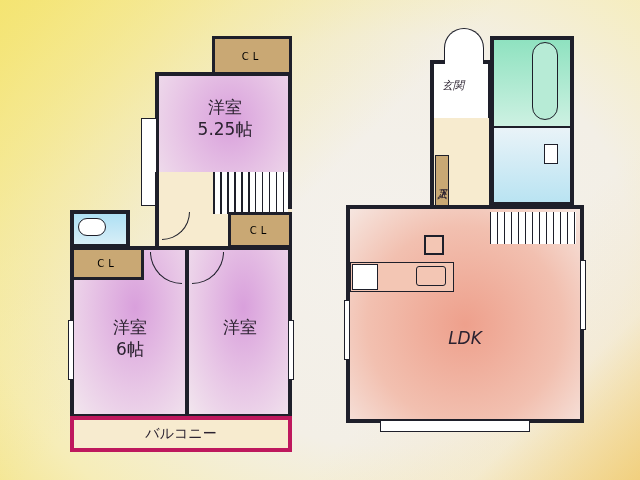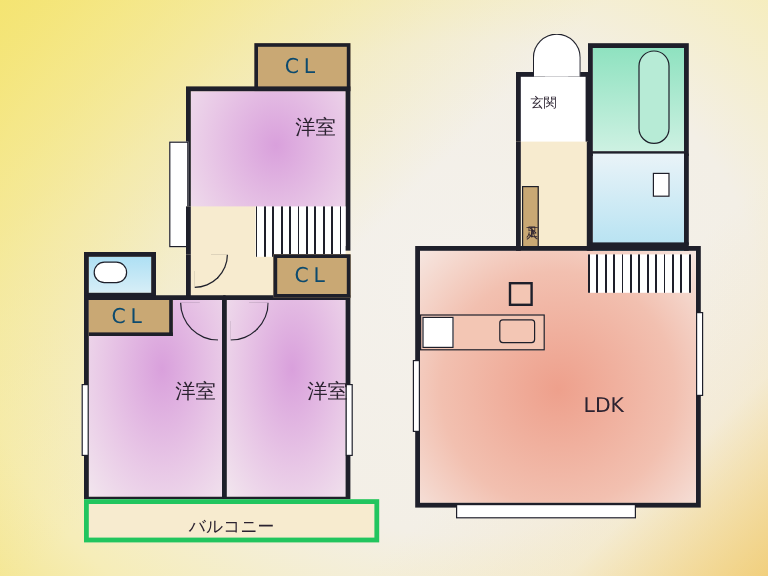--- a/index.html
+++ b/index.html
@@ -8,23 +8,23 @@
     background: radial-gradient(ellipse 85% 95% at 60% 50%, #f4f1ec 0%, #f3efe6 45%, #f6edb8 75%, #f3e27a 100%);
     font-family: "DejaVu Sans", sans-serif;
   }
   .bg-tl { position:absolute; left:0; top:0; width:640px; height:480px;
     background: linear-gradient(135deg, rgba(244,228,110,0.9) 0%, rgba(244,230,130,0.5) 22%, rgba(245,240,230,0) 45%);
   }
   .bg-br { position:absolute; left:0; top:0; width:640px; height:480px;
     background: linear-gradient(315deg, rgba(240,200,110,0.8) 0%, rgba(245,225,180,0.3) 15%, rgba(245,240,230,0) 30%);
   }
   .abs { position:absolute; box-sizing:border-box; }
-  .room-label { position:absolute; text-align:right; color:#2b2230; font-size:17px; line-height:22px; }
+  .room-label { position:absolute; text-align:center; color:#2b2230; font-size:17px; line-height:22px; }
   .cl { position:absolute; background:#c9a874; border:3px solid #1e1f2a; box-sizing:border-box;
-        display:flex; align-items:center; justify-content:center; font-size:17px; letter-spacing:4px; color:#0c4a6e; }
+        display:flex; align-items:center; justify-content:center; font-size:10px; letter-spacing:4px; color:#000000; }
   .bedroom { background: radial-gradient(ellipse at 55% 35%, #d9a0dc 0%, #e8c7e6 55%, #f2e6ee 100%); }
   .ldk { background: radial-gradient(ellipse at 50% 55%, #eea08c 0%, #f2c0b0 60%, #f6e6e0 100%); }
   .hall { background:#f7ebcf; }
   .toilet-blue { background:linear-gradient(180deg,#aee0f4,#d7eef7); }
   .toilet-cyan { background:linear-gradient(180deg,#45c4e8,#9edcef); }
   .bath-green { background:linear-gradient(180deg,#8fe2c0,#cdf1e2); }
   .wash { background:linear-gradient(180deg,#e9f3f8,#b8e3f2); }
   .window { position:absolute; background:#fff; border:1.5px solid #1e1f2a; box-sizing:border-box; }
   .stairs { position:absolute; background:#fff;
     background-image: repeating-linear-gradient(90deg, #1e1f2a 0 1.5px, transparent 1.5px 7px); }
@@ -37,56 +37,58 @@
 <div class="bg-br"></div>
 
 <div class="abs" style="left:0;top:0;width:320px;height:480px;">
 
   <div class="cl" style="left:212px;top:36px;width:80px;height:40px;">CL</div>
 
   <div class="abs bedroom" style="left:155px;top:72px;width:137px;height:137px;border:4px solid #1e1f2a;"></div>
   <div class="window" style="left:141px;top:118px;width:16px;height:88px;"></div>
   <div class="room-label" style="left:170px;top:96px;width:110px;">
     <div>洋室</div>
+    <div>5.25帖</div>
   </div>
 
   <div class="abs hall" style="left:155px;top:209px;width:137px;height:45px;border-left:4px solid #1e1f2a;"></div>
   <div class="abs hall" style="left:155px;top:172px;width:60px;height:40px;border-left:4px solid #1e1f2a;"></div>
   <div class="stairs" style="left:213px;top:172px;width:75px;height:42px;"></div>
   <div class="door-arc" style="left:162px;top:212px;width:28px;height:28px;border-radius:0 0 28px 0;border-left:none;border-top:none;"></div>
 
   <div class="cl" style="left:228px;top:212px;width:64px;height:36px;">CL</div>
 
   <div class="abs toilet-blue" style="left:70px;top:210px;width:60px;height:38px;border:4px solid #1e1f2a;"></div>
   <div class="abs" style="left:78px;top:218px;width:28px;height:18px;border:1.5px solid #1e1f2a;border-radius:10px;background:#fff;"></div>
 
   <div class="cl" style="left:74px;top:248px;width:70px;height:32px;">CL</div>
 
   <div class="abs bedroom" style="left:70px;top:246px;width:118px;height:172px;border:4px solid #1e1f2a;border-right:3px solid #1e1f2a;"></div>
   <div class="cl" style="left:74px;top:250px;width:70px;height:30px;border-top:none;border-left:none;">CL</div>
   <div class="window" style="left:68px;top:320px;width:6px;height:60px;"></div>
   <div class="door-arc" style="left:150px;top:252px;width:32px;height:32px;border-radius:0 0 0 32px;border-right:none;border-top:none;"></div>
   <div class="room-label" style="left:80px;top:316px;width:100px;">
     <div>洋室</div>
+    <div>6帖</div>
   </div>
 
   <div class="abs bedroom" style="left:186px;top:246px;width:106px;height:172px;border:4px solid #1e1f2a;border-left:3px solid #1e1f2a;"></div>
   <div class="cl" style="left:228px;top:212px;width:64px;height:36px;">CL</div>
   <div class="window" style="left:288px;top:320px;width:6px;height:60px;"></div>
   <div class="door-arc" style="left:192px;top:252px;width:32px;height:32px;border-radius:0 0 32px 0;border-left:none;border-top:none;"></div>
   <div class="room-label" style="left:190px;top:316px;width:100px;">
     <div>洋室</div>
   </div>
 
-  <div class="abs" style="left:70px;top:416px;width:246px;height:36px;background:#f7ebcf;border:4px solid #22c55e;display:flex;align-items:flex-end;justify-content:center;font-size:14px;color:#2b2230;">
+  <div class="abs" style="left:70px;top:416px;width:222px;height:36px;background:#f7ebcf;border:4px solid #be185d;display:flex;align-items:center;justify-content:center;font-size:14px;color:#2b2230;">
     <span>バルコニー</span>
   </div>
 </div>
 
-<div class="abs" style="left:320px;top:0;width:320px;height:402px;">
+<div class="abs" style="left:320px;top:0;width:320px;height:402px;font-style:italic;">
 
   <div class="abs" style="left:110px;top:60px;width:62px;height:60px;background:#fff;border:4px solid #1e1f2a;border-bottom:none;"></div>
   <div class="abs" style="left:122px;top:78px;font-size:11px;color:#2b2230;">玄関</div>
   <div class="door-arc" style="left:124px;top:28px;width:40px;height:36px;border-radius:40px 40px 0 0;border-bottom:none;background:#fff;"></div>
 
   <div class="abs hall" style="left:110px;top:118px;width:62px;height:92px;border-left:4px solid #1e1f2a;border-right:3px solid #1e1f2a;"></div>
   <div class="abs" style="left:115px;top:155px;width:14px;height:52px;background:#c9a874;border:1.5px solid #1e1f2a;font-size:10px;line-height:11px;text-align:center;color:#2b2230;writing-mode:vertical-rl;">
     <span>下足入</span>
   </div>
 

